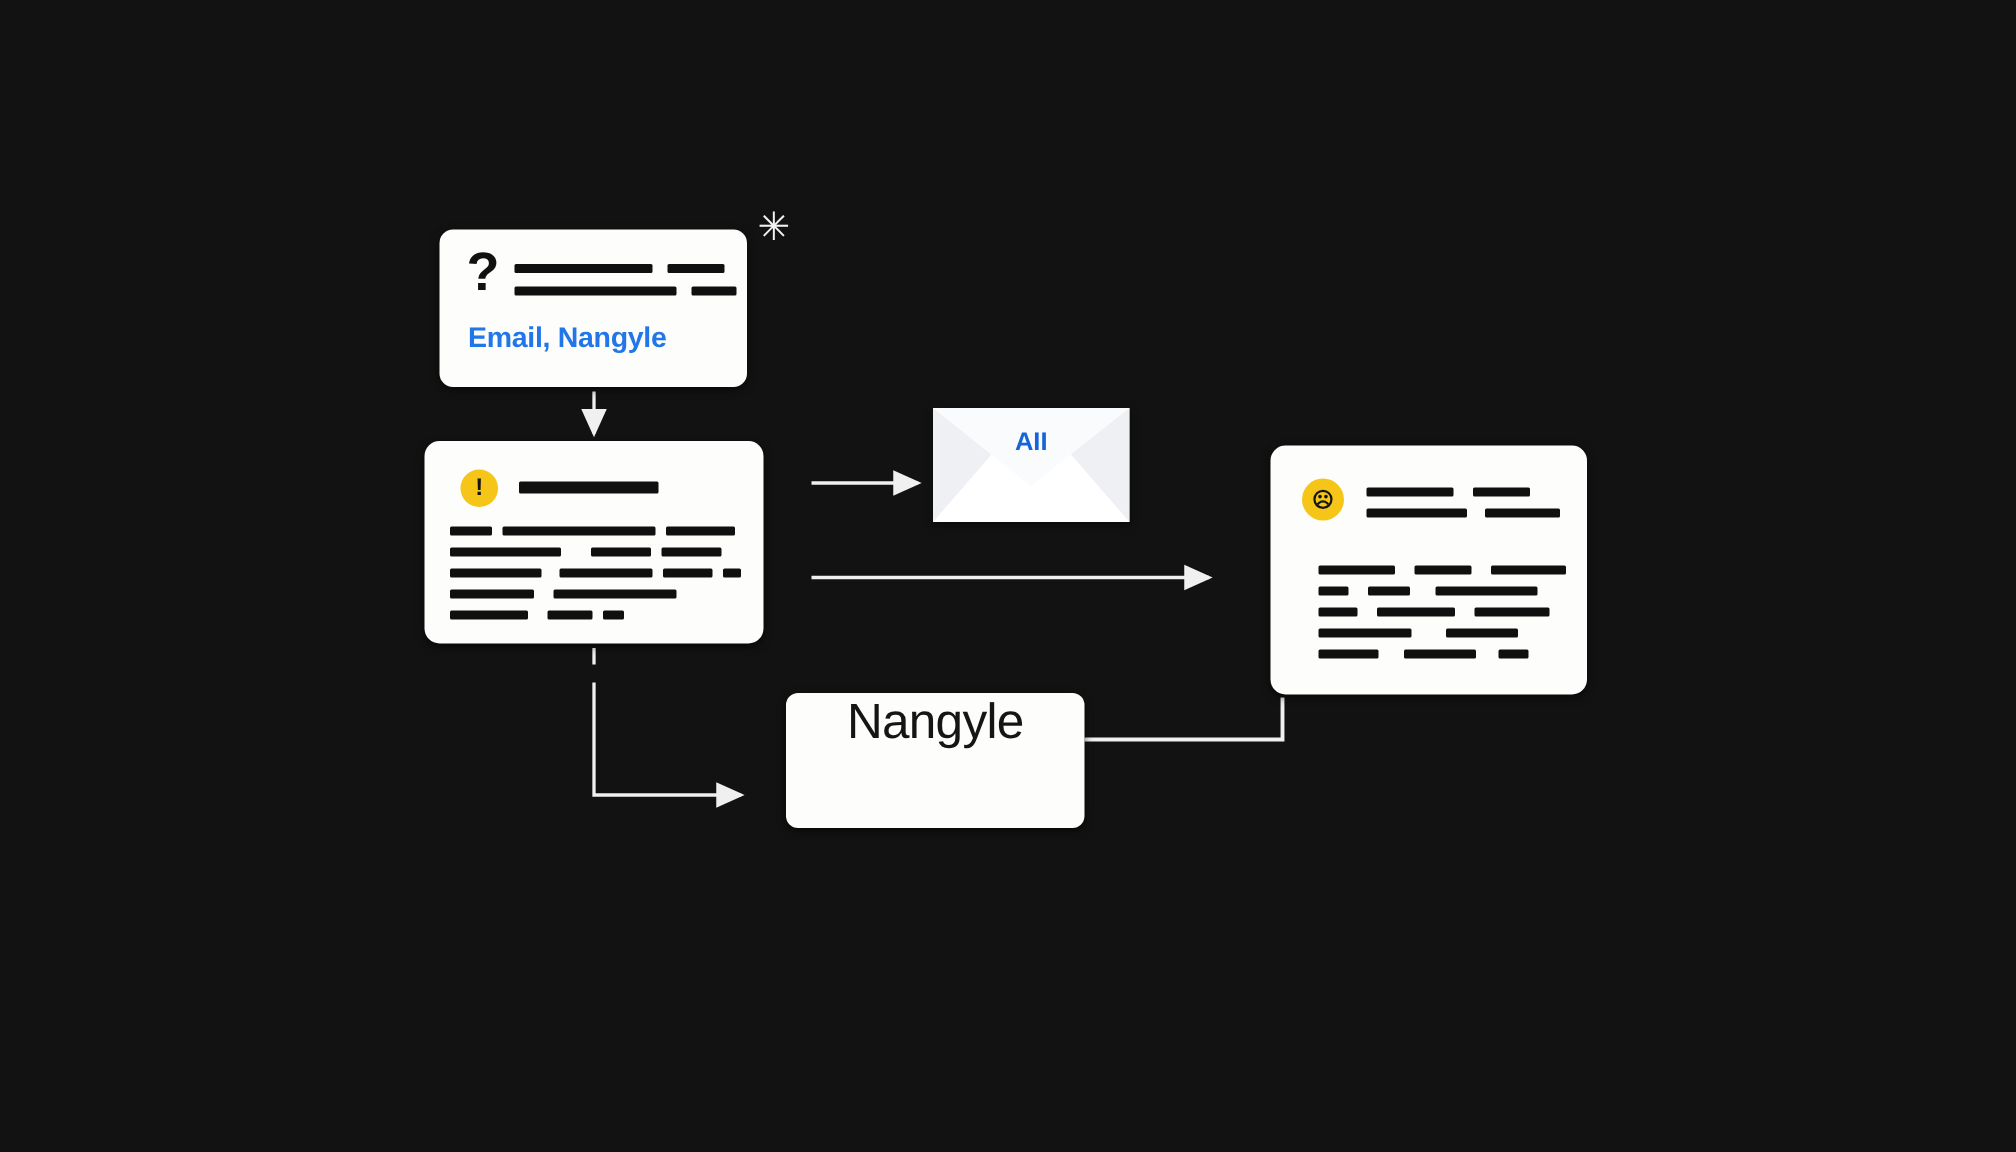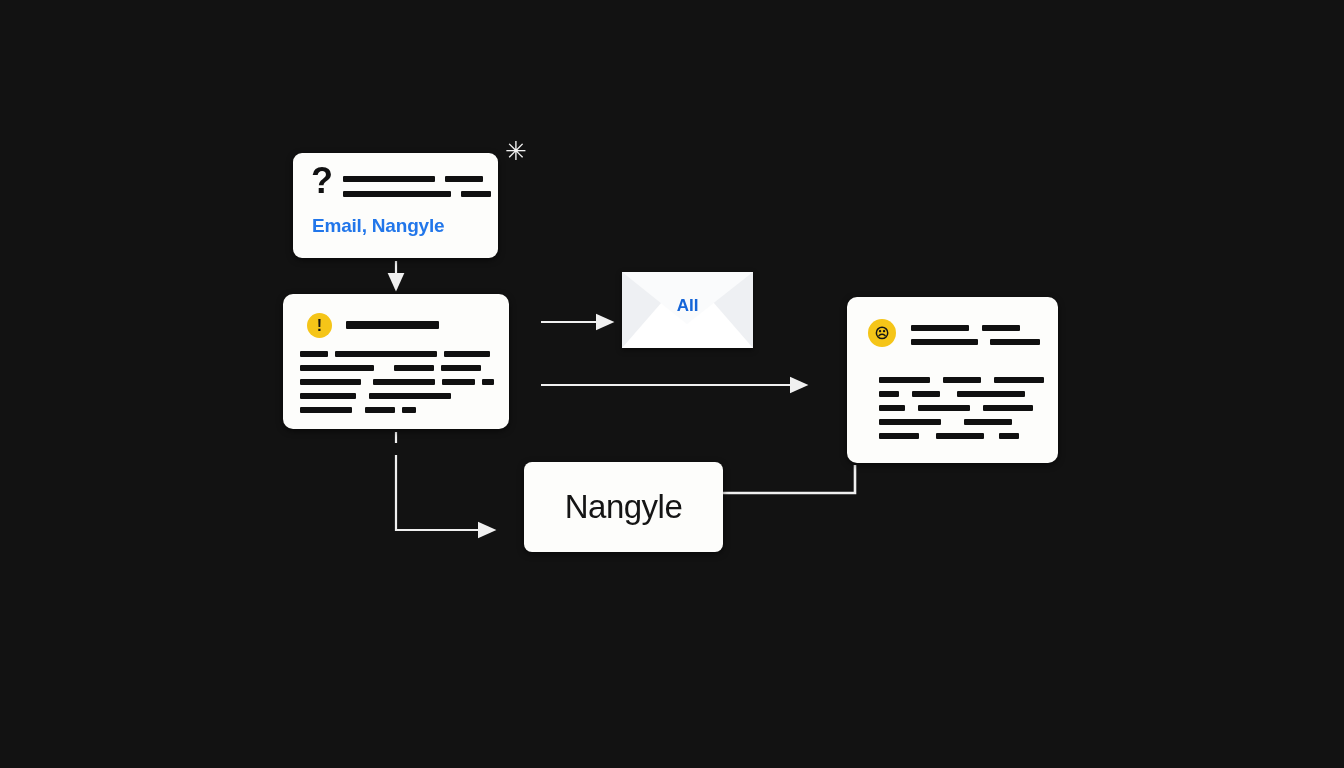--- a/index.html
+++ b/index.html
@@ -70,35 +70,35 @@
   #envelope .flapR {
     position: absolute; right: 0; top: 0; width: 0; height: 0;
     border-right: 66px solid #eef0f3; border-bottom: 76px solid transparent;
   }
   #envelope .vfold {
     position: absolute; left: 0; top: 0; width: 0; height: 0;
     border-left: 65px solid transparent; border-right: 66px solid transparent;
     border-top: 52px solid #fafbfc;
   }
   #envelope .env-text {
-    position: absolute; left: 0; right: 0; top: 24px; text-align: center;
+    position: absolute; left: 0; right: 0; top: 13px; text-align: center;
     font-size: 17px; font-weight: 700; color: #1565d8; letter-spacing: 0px; z-index: 4;
   }
 
   
   #card-result { left: 847px; top: 297px; width: 211px; height: 166px; }
   #card-result .badge { left: 21px; top: 22px; width: 28px; height: 28px; font-size: 14px; }
   #card-result .headlines { position: absolute; left: 64px; top: 28px; right: 18px; }
   #card-result .lines { position: absolute; left: 32px; top: 80px; right: 14px; }
   #svg-layer { position: absolute; left: 0; top: 0; width: 1344px; height: 768px; pointer-events: none; }
 
   
   #card-nangyle {
     left: 524px; top: 462px; width: 199px; height: 90px; border-radius: 8px;
-    display: flex; align-items: center; justify-content: center;
+    display: flex; justify-content: center;
   }
   #card-nangyle .label {
     font-size: 33px; color: #151515; font-weight: 400; letter-spacing: -0.5px;
   }
 </style>
 </head>
 <body>
 
 <div id="stage">
 

